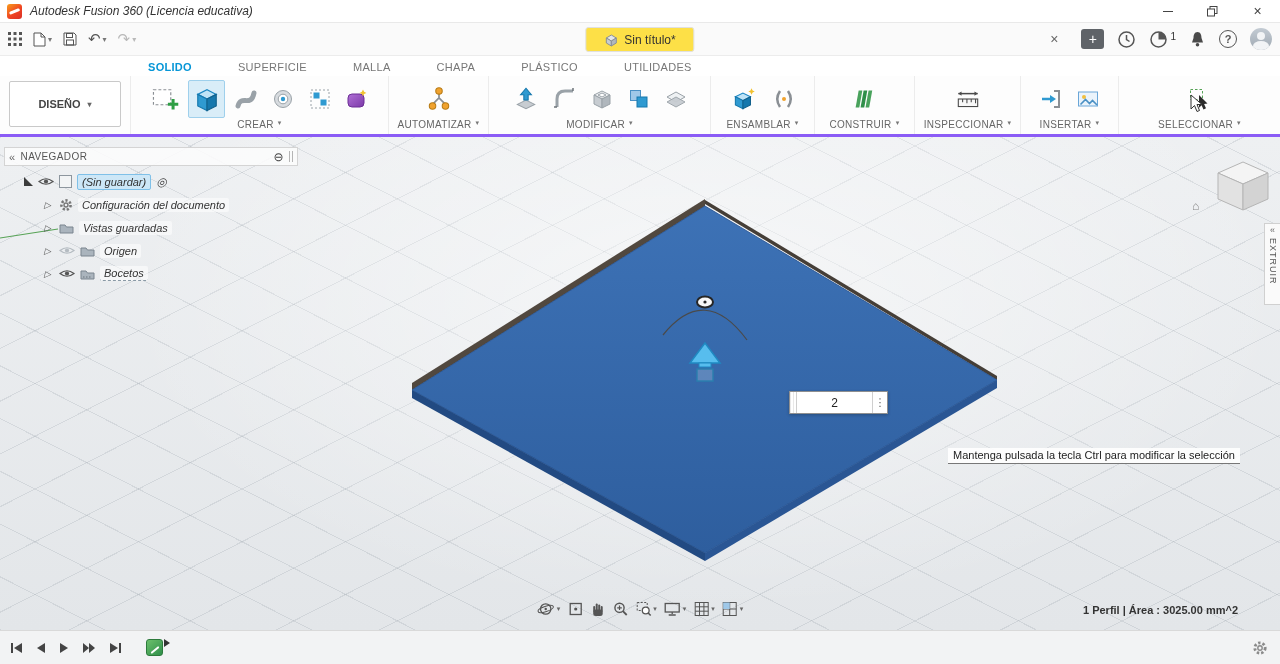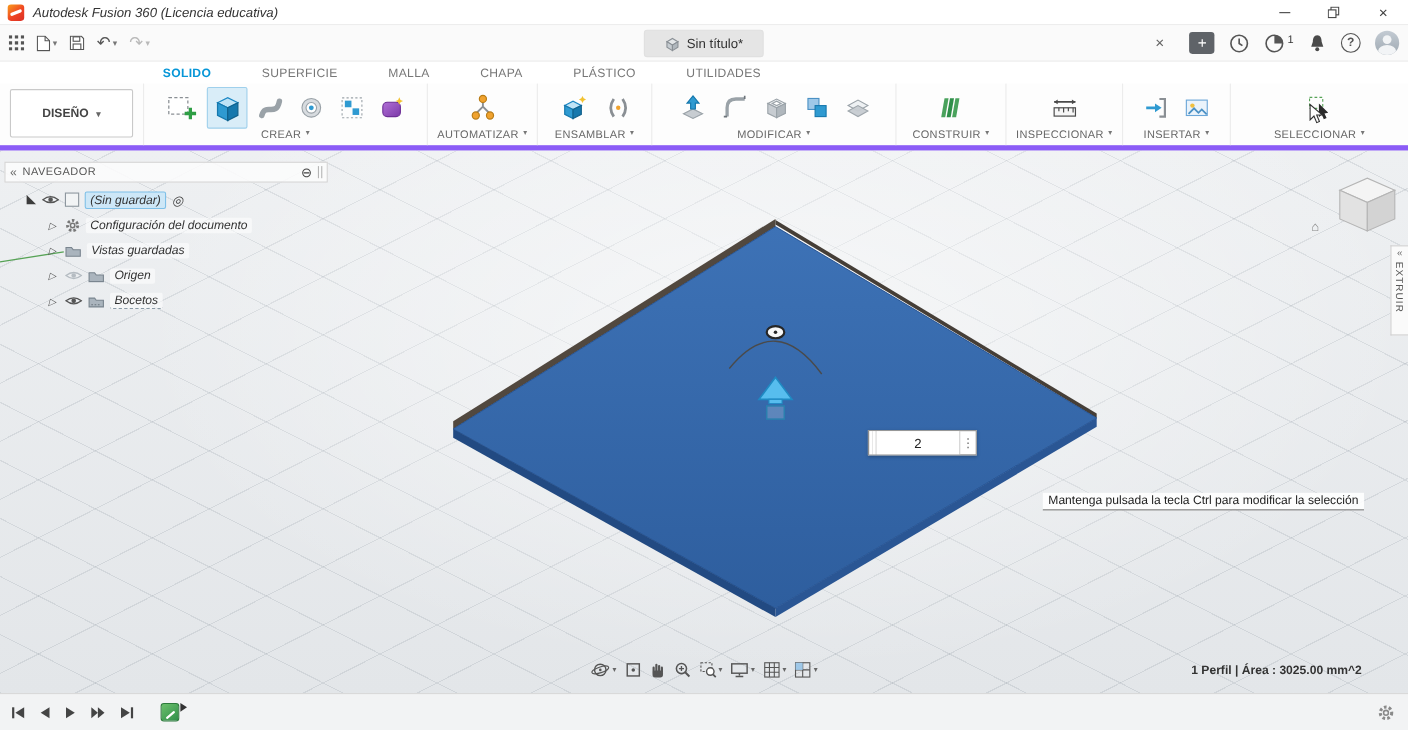--- a/index.html
+++ b/index.html
@@ -21,21 +21,21 @@
 
   
   .quickbar { height:33px; background:#fafafa; border-bottom:1px solid #ececec;
     position:relative; }
   .qb-left { position:absolute; left:8px; top:0; bottom:0; display:flex;
     align-items:center; gap:11px; color:#555; }
   .qb-ic { display:flex; align-items:center; gap:2px; color:#555; }
   .qb-caret { font-size:8px; color:#777; }
   .doc-tab { position:absolute; left:50%; top:4px; transform:translateX(-50%);
     height:25px; display:flex; align-items:center; gap:6px; padding:0 18px;
-    background:#e5e5e5; border:1px solid #e0e0e0; border-radius:3px;
+    background:#fde047; border:1px solid #e0e0e0; border-radius:3px;
     font-size:12px; color:#333; }
   .qb-right { position:absolute; right:8px; top:0; bottom:0; display:flex;
     align-items:center; gap:13px; }
   .tab-close { font-size:14px; color:#666; margin-right:10px; }
   .newtab-btn { width:23px; height:20px; background:#5f6368; color:#fff;
     border-radius:3px; display:flex; align-items:center; justify-content:center;
     font-size:14px; line-height:1; }
   .badge-wrap { display:flex; align-items:flex-start; gap:2px; }
   .badge-num { font-size:10px; color:#333; margin-top:1px; }
   .q-circle { width:18px; height:18px; border:1.4px solid #555; border-radius:50%;
@@ -48,21 +48,21 @@
   .avatar::after { content:""; position:absolute; left:3px; top:13px; width:16px;
     height:10px; border-radius:50% 50% 0 0; background:#f2f4f6; }
 
   
   .ribbon-tabs { height:20px; background:#fff; display:flex; align-items:flex-end;
     padding-left:148px; gap:46px; font-size:11px; color:#777; }
   .rtab { padding-bottom:3px; letter-spacing:.3px; }
   .rtab.active { color:#0696d7; font-weight:bold; }
 
   
-  .ribbon { height:61px; background:#fdfdfd; border-bottom:5px solid #8b5cf6;
+  .ribbon { height:61px; background:#fdfdfd; border-bottom:3px solid #8b5cf6;
     display:flex; align-items:stretch; }
   .design-box { margin:5px 9px 7px 9px; width:112px; border:1px solid #c9c9c9;
     border-radius:2px; display:flex; align-items:center; justify-content:center;
     gap:7px; font-size:11px; font-weight:bold; color:#444; background:#fff; }
   .group { display:flex; flex-direction:column; align-items:center;
     justify-content:space-between; padding:3px 6px 3px 6px; border-left:1px solid #ececec; }
   .group:first-of-type { border-left:none; }
   .group-icons { display:flex; align-items:center; gap:5px; flex:1; }
   .group-label { font-size:10px; color:#666; display:flex; gap:4px;
     padding-bottom:1px; letter-spacing:.3px; }
@@ -341,81 +341,81 @@
             <circle cx="19" cy="19.5" r="3" fill="#f0a22e" stroke="#b97c16"></circle>
           </svg>
       </span>
     </div>
     <div class="group-label">
       <span>AUTOMATIZAR</span>
       <span class="cr">▾</span>
     </div>
   </div>
 
+  <div class="group w-mod">
+    <div class="group-icons">
+      <span class="tool lg">
+        <svg width="28" height="28" viewBox="0 0 26 26">
+            <polygon points="5,18 13,14 21,18 13,22" fill="#c7ccd1" stroke="#9aa2a8"></polygon>
+            <path d="M13,3 l5,6 h-3 v5 h-4 v-5 h-3 z" fill="#2f9ad1" stroke="#1678ad"></path>
+          </svg>
+      </span>
+      <span class="tool">
+        <svg width="26" height="26" viewBox="0 0 26 26">
+            <path d="M5,21 V13 Q5,5 13,5 H21" fill="none" stroke="#9aa2a8" stroke-width="3"></path>
+            <path d="M5,21 H2 M21,5 V2" stroke="#6d747a" stroke-width="1.5"></path>
+          </svg>
+      </span>
+      <span class="tool">
+        <svg width="26" height="26" viewBox="0 0 26 26">
+            <polygon points="5,9 13,5 21,9 13,13" fill="#eef0f2" stroke="#9aa2a8"></polygon>
+            <polygon points="5,9 13,13 13,22 5,18" fill="#c7ccd1" stroke="#9aa2a8"></polygon>
+            <polygon points="21,9 13,13 13,22 21,18" fill="#b0b7bd" stroke="#9aa2a8"></polygon>
+            <polygon points="9,9 13,7 17,9 13,11" fill="#fff" stroke="#9aa2a8"></polygon>
+          </svg>
+      </span>
+      <span class="tool">
+        <svg width="26" height="26" viewBox="0 0 26 26">
+            <rect x="4.5" y="4.5" width="10" height="10" fill="#9fc8e8" stroke="#4a90c4"></rect>
+            <rect x="11" y="11" width="10" height="10" fill="#2f9ad1" stroke="#1678ad"></rect>
+          </svg>
+      </span>
+      <span class="tool">
+        <svg width="26" height="26" viewBox="0 0 26 26">
+            <polygon points="4,11 13,6 22,11 13,16" fill="#eef1f3" stroke="#9aa2a8"></polygon>
+            <polygon points="4,16 13,11 22,16 13,21" fill="#c7ccd1" stroke="#9aa2a8" opacity=".95"></polygon>
+          </svg>
+      </span>
+    </div>
+    <div class="group-label">
+      <span>MODIFICAR</span>
+      <span class="cr">▾</span>
+    </div>
+  </div>
+
   <div class="group w-ens">
     <div class="group-icons">
       <span class="tool lg">
         <svg width="28" height="28" viewBox="0 0 26 26">
             <polygon points="5,11 12,7.5 19,11 12,14.5" fill="#bfe3f6" stroke="#1b87c4"></polygon>
             <polygon points="5,11 12,14.5 12,22 5,18.5" fill="#2f9ad1" stroke="#1678ad"></polygon>
             <polygon points="19,11 12,14.5 12,22 19,18.5" fill="#1678ad" stroke="#12618c"></polygon>
             <path d="M20,3 l1,2 2,1 -2,1 -1,2 -1,-2 -2,-1 2,-1 z" fill="#f2c230"></path>
           </svg>
       </span>
       <span class="tool">
         <svg width="26" height="26" viewBox="0 0 26 26">
             <path d="M9,5 Q3.5,13 9,21" stroke="#8a8f94" stroke-width="2.5" fill="none"></path>
             <path d="M17,5 Q22.5,13 17,21" stroke="#8a8f94" stroke-width="2.5" fill="none"></path>
             <circle cx="13" cy="13" r="2" fill="#f0a22e"></circle>
           </svg>
       </span>
     </div>
     <div class="group-label">
       <span>ENSAMBLAR</span>
-      <span class="cr">▾</span>
-    </div>
-  </div>
-
-  <div class="group w-mod">
-    <div class="group-icons">
-      <span class="tool lg">
-        <svg width="28" height="28" viewBox="0 0 26 26">
-            <polygon points="5,18 13,14 21,18 13,22" fill="#c7ccd1" stroke="#9aa2a8"></polygon>
-            <path d="M13,3 l5,6 h-3 v5 h-4 v-5 h-3 z" fill="#2f9ad1" stroke="#1678ad"></path>
-          </svg>
-      </span>
-      <span class="tool">
-        <svg width="26" height="26" viewBox="0 0 26 26">
-            <path d="M5,21 V13 Q5,5 13,5 H21" fill="none" stroke="#9aa2a8" stroke-width="3"></path>
-            <path d="M5,21 H2 M21,5 V2" stroke="#6d747a" stroke-width="1.5"></path>
-          </svg>
-      </span>
-      <span class="tool">
-        <svg width="26" height="26" viewBox="0 0 26 26">
-            <polygon points="5,9 13,5 21,9 13,13" fill="#eef0f2" stroke="#9aa2a8"></polygon>
-            <polygon points="5,9 13,13 13,22 5,18" fill="#c7ccd1" stroke="#9aa2a8"></polygon>
-            <polygon points="21,9 13,13 13,22 21,18" fill="#b0b7bd" stroke="#9aa2a8"></polygon>
-            <polygon points="9,9 13,7 17,9 13,11" fill="#fff" stroke="#9aa2a8"></polygon>
-          </svg>
-      </span>
-      <span class="tool">
-        <svg width="26" height="26" viewBox="0 0 26 26">
-            <rect x="4.5" y="4.5" width="10" height="10" fill="#9fc8e8" stroke="#4a90c4"></rect>
-            <rect x="11" y="11" width="10" height="10" fill="#2f9ad1" stroke="#1678ad"></rect>
-          </svg>
-      </span>
-      <span class="tool">
-        <svg width="26" height="26" viewBox="0 0 26 26">
-            <polygon points="4,11 13,6 22,11 13,16" fill="#eef1f3" stroke="#9aa2a8"></polygon>
-            <polygon points="4,16 13,11 22,16 13,21" fill="#c7ccd1" stroke="#9aa2a8" opacity=".95"></polygon>
-          </svg>
-      </span>
-    </div>
-    <div class="group-label">
-      <span>MODIFICAR</span>
       <span class="cr">▾</span>
     </div>
   </div>
 
   <div class="group w-con">
     <div class="group-icons">
       <span class="tool lg">
         <svg width="28" height="28" viewBox="0 0 26 26">
             <g transform="skewX(-10)">
               <rect x="8" y="5" width="3.4" height="16" fill="#49a25c"></rect>

